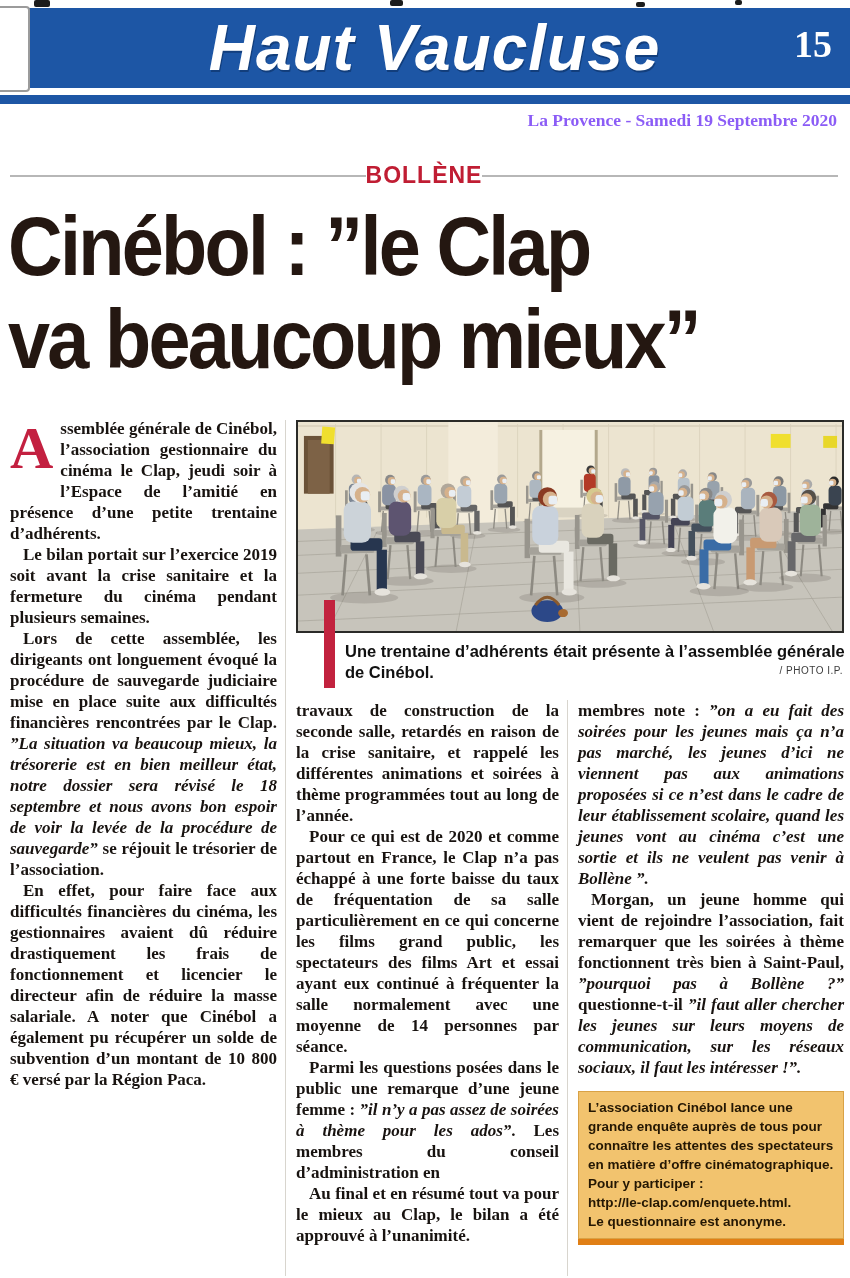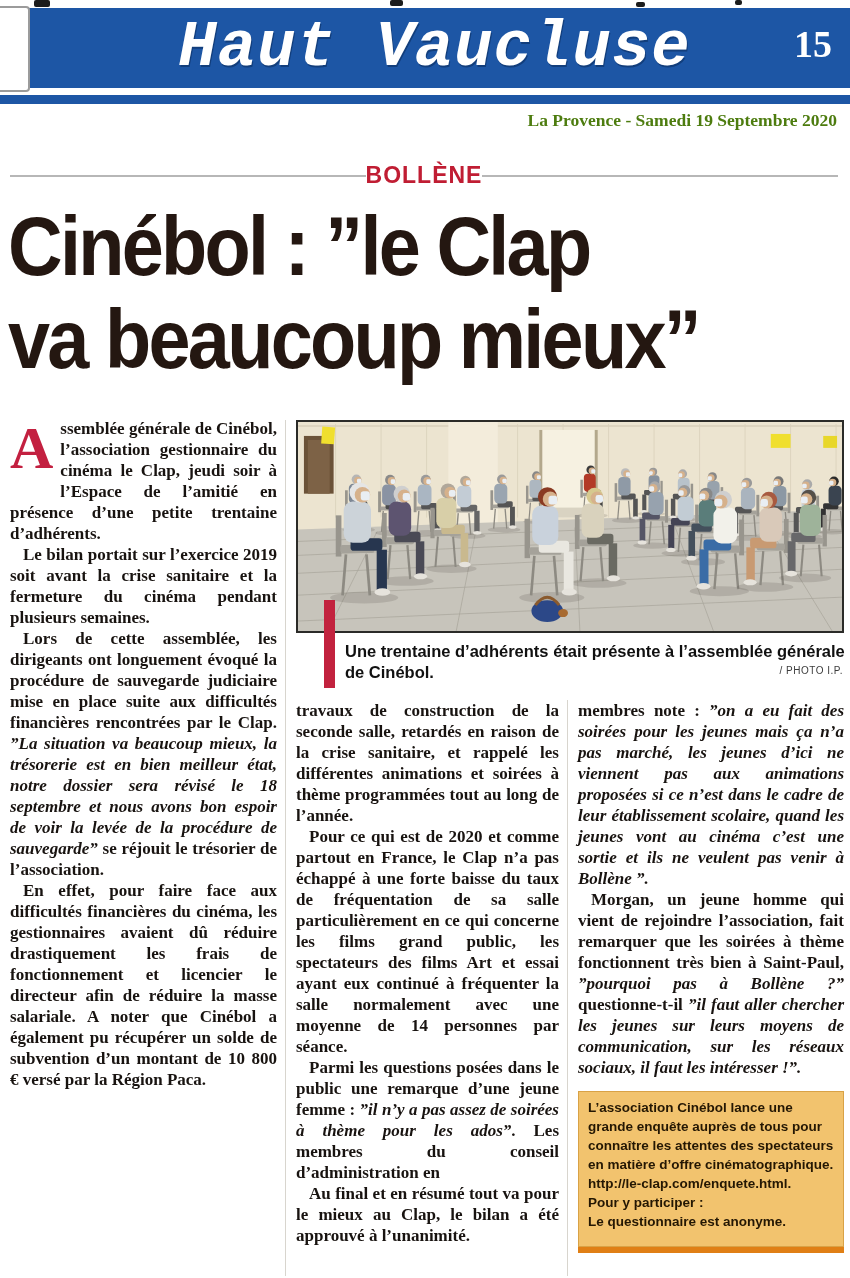--- a/index.html
+++ b/index.html
@@ -7,27 +7,27 @@
         font-family:"Liberation Serif", serif;color:var(--body-ink,#181310);}
 
   
   .speck{position:absolute;background:#1c1c1c;border-radius:2px;}
 
   
   .banner{position:absolute;left:0;top:8px;width:850px;height:80px;background:var(--banner-blue,#1d56a5);}
   .notch{position:absolute;left:0;top:-2px;width:30px;height:86px;background:#fff;
          border:2px solid #9b9b9b;border-left:none;border-radius:0 4px 4px 0;box-sizing:border-box;}
   .banner-title{position:absolute;left:114px;right:95px;top:-4px;height:88px;line-height:88px;
-         text-align:center;font-family:Liberation Mono, monospace;font-style:italic;font-weight:bold;
+         text-align:center;font-family:Liberation Sans, sans-serif;font-style:italic;font-weight:bold;
          font-size:64px;color:#fff;letter-spacing:1px;text-shadow:1px 2px 0 #123e7c;white-space:nowrap;}
   .banner-num{position:absolute;right:18px;top:14px;font-family:"Liberation Serif",serif;
          font-weight:bold;font-size:38px;color:#ffffff;}
   .banner-line{position:absolute;left:0;top:95px;width:850px;height:9px;background:var(--banner-blue,#1d56a5);}
 
-  .dateline{position:absolute;right:13px;top:110px;font-weight:bold;font-size:17.5px;color:#4d7c0f;margin-left:47px;}
+  .dateline{position:absolute;right:13px;top:110px;font-weight:bold;font-size:17.5px;color:#8b5cf6;margin-left:47px;}
 
   .section-row{position:absolute;left:10px;right:12px;top:162px;display:flex;align-items:center;}
   .rule{flex:1;height:2px;background:#b7b7b7;}
   .section-label{font-family:"Liberation Sans",sans-serif;font-weight:bold;font-size:23px;
          letter-spacing:1px;color:var(--section-red,#c01d33);}
 
   .headline{position:absolute;left:8px;top:200px;margin:0;width:920px;
          font-family:"Liberation Sans",sans-serif;font-weight:bold;font-size:84px;line-height:93px;
          letter-spacing:-3px;color:var(--headline-ink,#241711);transform:scaleX(0.9);
          transform-origin:left top;white-space:nowrap;}
@@ -49,21 +49,21 @@
   .photo svg{display:block;width:100%;height:100%;}
   .caption-bar{position:absolute;left:324px;top:600px;width:11px;height:88px;
          background:var(--caption-bar-red,#c2223e);z-index:3;}
   .caption{position:absolute;left:345px;top:641px;width:500px;font-family:"Liberation Sans",sans-serif;
          font-weight:bold;font-size:16.5px;line-height:21px;color:#101010;}
   .credit{position:absolute;right:2px;bottom:2px;font-family:"Liberation Sans",sans-serif;
          font-weight:normal;font-size:10px;letter-spacing:0.5px;color:#3c3c3c;}
 
   
   .infobox{margin-top:13px;background:var(--infobox-bg,#f2c36e);border-bottom:6px solid var(--infobox-rule,#e07f15);
-         padding:7px 10px 16px;box-shadow:0 0 0 1px #d9a246 inset;}
+         padding:7px 10px 8px;box-shadow:0 0 0 1px #d9a246 inset;}
   .infobox p{margin:0;font-family:"Liberation Sans",sans-serif;font-weight:bold;font-size:13.5px;
          line-height:19px;color:#241703;text-align:left;}
 </style>
 </head>
 <body>
 
 <div class="page">
 
   <div class="speck" style="left:34px;top:0;width:16px;height:7px;"></div>
   <div class="speck" style="left:390px;top:0;width:13px;height:6px;"></div>
@@ -462,19 +462,19 @@
     <p class="bp ind"><span>Pour ce qui est de 2020 et comme partout en France, le Clap n’a pas échappé à une forte baisse du taux de fréquentation de sa salle particulièrement en ce qui concerne les films grand public, les spectateurs des films Art et essai ayant eux continué à fréquenter la salle normalement avec une moyenne de 14 personnes par séance.</span></p>
     <p class="bp ind"><span>Parmi les questions posées dans le public une remarque d’une jeune femme : </span><span class="it">”il n’y a pas assez de soirées à thème pour les ados”</span><span>. Les membres du conseil d’administration en</span></p>
     <p class="bp ind"><span>Au final et en résumé tout va pour le mieux au Clap, le bilan a été approuvé à l’unanimité.</span></p>
   </div>
 
   <div class="col3">
     <p class="bp"><span>membres note : </span><span class="it">”on a eu fait des soirées pour les jeunes mais ça n’a pas marché, les jeunes d’ici ne viennent pas aux animations proposées si ce n’est dans le cadre de leur établissement scolaire, quand les jeunes vont au cinéma c’est une sortie et ils ne veulent pas venir à Bollène ”.</span></p>
     <p class="bp ind"><span>Morgan, un jeune homme qui vient de rejoindre l’association, fait remarquer que les soirées à thème fonctionnent très bien à Saint-Paul, </span><span class="it">”pourquoi pas à Bollène ?”</span><span> questionne-t-il </span><span class="it">”il faut aller chercher les jeunes sur leurs moyens de communication, sur les réseaux sociaux, il faut les intéresser !”.</span></p>
     <div class="infobox">
       <p>L’association Cinébol lance une grande enquête auprès de tous pour connaître les attentes des spectateurs en matière d’offre cinématographique.</p>
+      <p>Pour y participer :</p>
       <p>http://le-clap.com/enquete.html.</p>
-      <p>Pour y participer :</p>
       <p>Le questionnaire est anonyme.</p>
     </div>
   </div>
 
 </div>
 
 </body></html>

